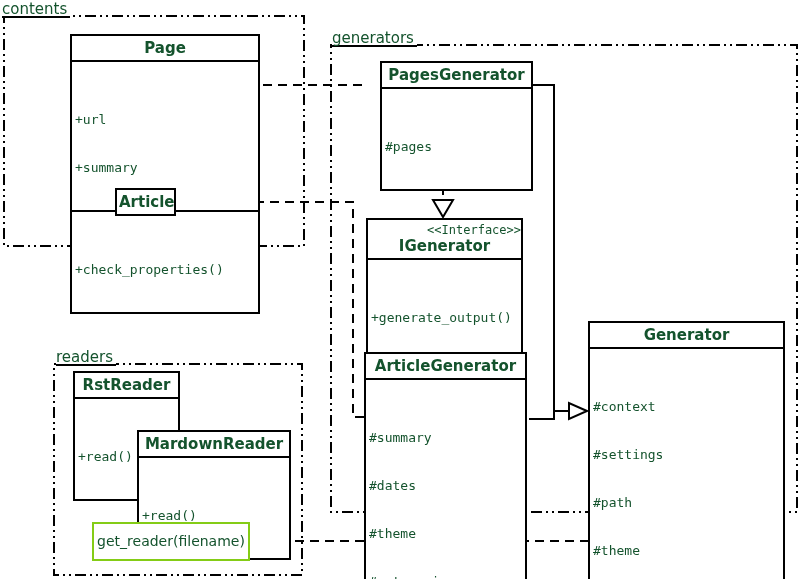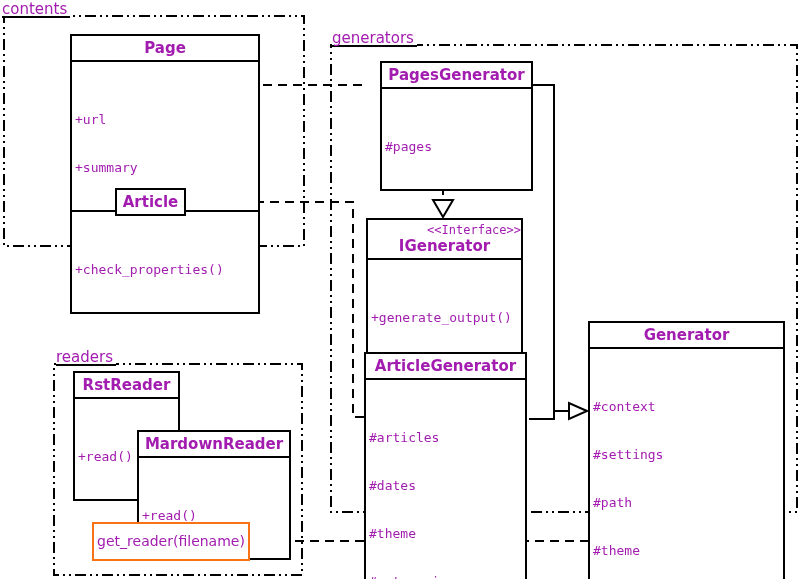--- a/index.html
+++ b/index.html
@@ -1,19 +1,19 @@
 <!DOCTYPE html>
 <html><head>
 <meta charset="utf-8">
 <style>
   html,body { margin:0; padding:0; background:#ffffff; }
   #canvas {
     position:relative; width:803px; height:579px;
     background:#ffffff; overflow:hidden;
-    font-family:"DejaVu Sans", sans-serif; color:#a21caf;
+    font-family:"DejaVu Sans", sans-serif; color:#14532d;
   }
   #wires { position:absolute; left:0; top:0; pointer-events:none; }
   .pkg-label {
     position:absolute; height:15px; line-height:15px;
     font:15px "DejaVu Sans", sans-serif; background:#ffffff;
     border-bottom:2px solid #000; padding:0 3px 1px 0;
   }
   .cls {
     position:absolute; box-sizing:border-box;
     border:2px solid #000; background:#ffffff;
@@ -26,21 +26,21 @@
     font:12px "DejaVu Sans Mono", monospace;
     text-align:right; padding-top:3px; white-space:nowrap;
   }
   .cls-lines {
     font:13px "DejaVu Sans Mono", monospace;
     line-height:16px; padding:18px 3px 2px 3px; white-space:pre;
     border-top:2px solid #000;
   }
   .plainbox {
     position:absolute; box-sizing:border-box;
-    border:2px solid #f97316; background:#ffffff;
+    border:2px solid #84cc16; background:#ffffff;
     font:14px "DejaVu Sans", sans-serif; text-align:center;
   }
 </style>
 </head>
 <body>
 
 <div id="canvas">
 
   <svg id="wires" width="803" height="579" viewBox="0 0 803 579">
 
@@ -105,21 +105,21 @@
     <div class="cls-title">Page</div>
     <div class="cls-lines">
       <div>+url</div>
       <div>+summary</div>
     </div>
     <div class="cls-lines">
       <div>+check_properties()</div>
     </div>
   </div>
 
-  <div class="cls" style="left:115px;top:188px;width:71px">
+  <div class="cls" style="left:115px;top:188px;width:61px">
     <div class="cls-title">Article</div>
   </div>
 
   <div class="cls" style="left:380px;top:61px;width:153px">
     <div class="cls-title">PagesGenerator</div>
     <div class="cls-lines">
       <div>#pages</div>
     </div>
   </div>
 
@@ -127,21 +127,21 @@
     <div class="stereotype">&lt;&lt;Interface&gt;&gt;</div>
     <div class="cls-title" style="padding-top:0">IGenerator</div>
     <div class="cls-lines">
       <div>+generate_output()</div>
     </div>
   </div>
 
   <div class="cls" style="left:364px;top:352px;width:163px">
     <div class="cls-title">ArticleGenerator</div>
     <div class="cls-lines">
-      <div>#articles</div>
+      <div>#summary</div>
       <div>#dates</div>
       <div>#theme</div>
       <div>#categories</div>
     </div>
 
   </div>
 
   <div class="cls" style="left:588px;top:321px;width:197px">
     <div class="cls-title">Generator</div>
     <div class="cls-lines">

